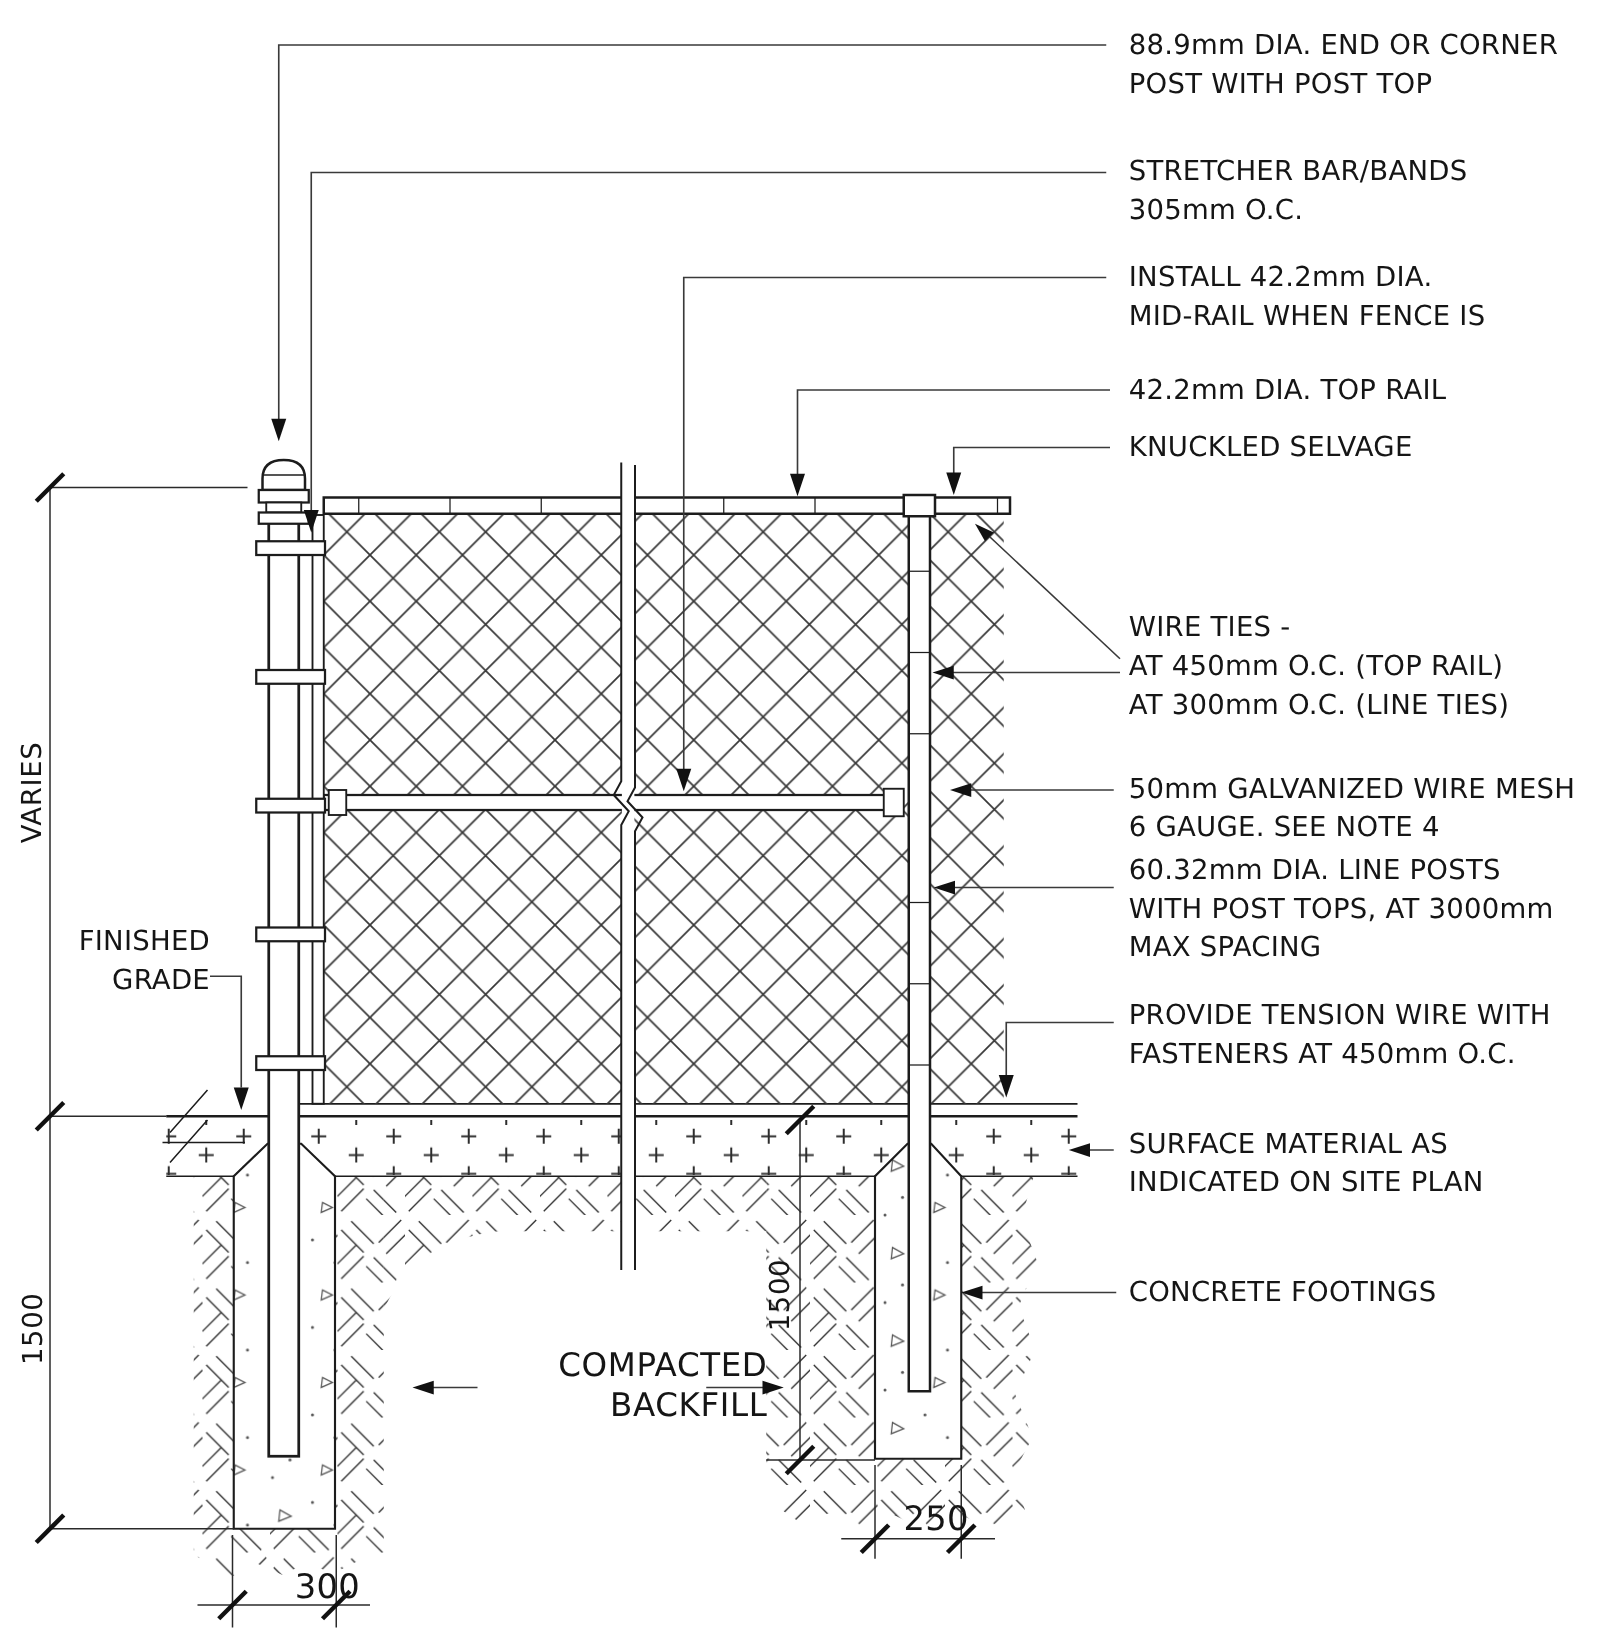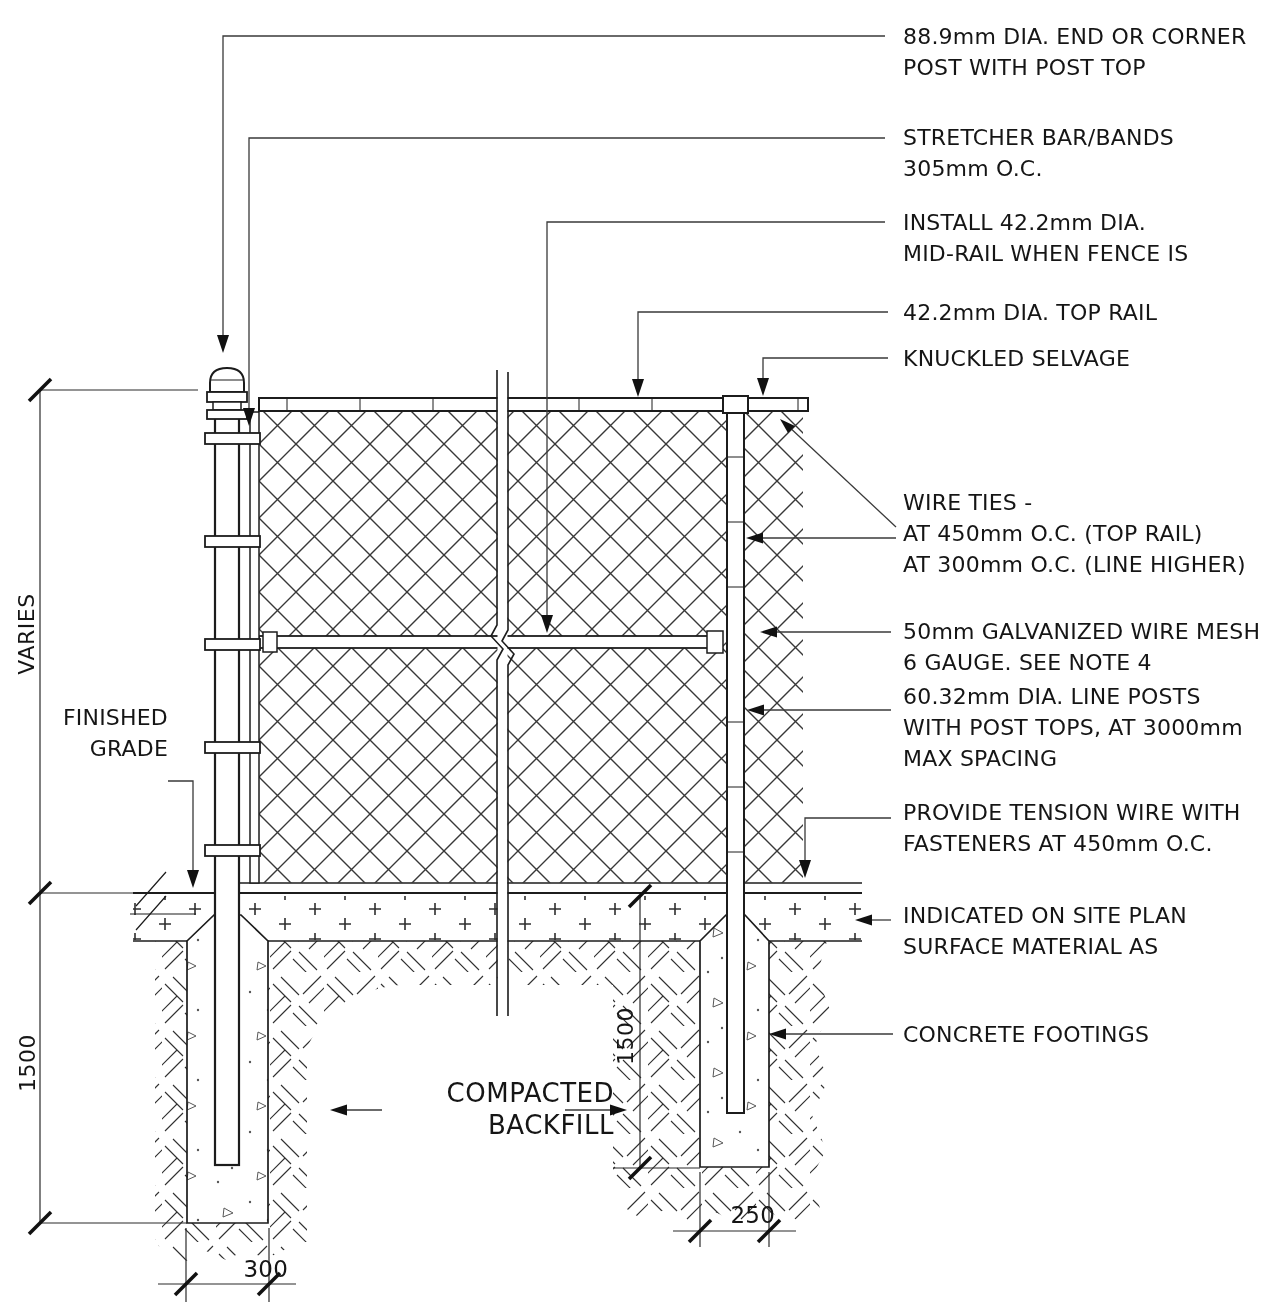--- a/index.html
+++ b/index.html
@@ -9,21 +9,21 @@
   }
   svg{position:absolute;left:0;top:0;}
   .txt{position:absolute;white-space:nowrap;font-size:22px;line-height:31px;letter-spacing:.2px;}
   .callout{left:903px;}
   .rot{position:absolute;width:0;height:0;}
   .rot span{position:absolute;display:block;white-space:nowrap;
             transform:translate(-50%,-50%) rotate(-90deg);font-size:22px;letter-spacing:.5px;}
   .ralign{text-align:right;}
   .center{text-align:right;}
   .bf{font-size:26px;line-height:32px;letter-spacing:.5px;}
-  .dimnum{font-size:23px;}
+  .dimnum{font-size:27px;}
 </style>
 </head>
 <body>
 
 <div id="stage">
 
 <svg width="1280" height="1308" viewBox="0 0 1280 1308">
   <defs>
     <pattern id="p-mesh" width="37" height="37" patternUnits="userSpaceOnUse">
       <path d="M0,0 L37,37 M37,0 L0,37" stroke="#383838" stroke-width="1.4" fill="none"></path>
@@ -224,44 +224,44 @@
 </div>
 <div class="txt callout" style="top:297px">
   <div>42.2mm DIA. TOP RAIL</div>
 </div>
 <div class="txt callout" style="top:343px">
   <div>KNUCKLED SELVAGE</div>
 </div>
 <div class="txt callout" style="top:487px">
   <div>WIRE TIES -</div>
   <div>AT 450mm O.C. (TOP RAIL)</div>
-  <div>AT 300mm O.C. (LINE HIGHER)</div>
+  <div>AT 300mm O.C. (LINE TIES)</div>
 </div>
 <div class="txt callout" style="top:616px">
   <div>50mm GALVANIZED WIRE MESH</div>
   <div>6 GAUGE. SEE NOTE 4</div>
 </div>
 <div class="txt callout" style="top:681px">
   <div>60.32mm DIA. LINE POSTS</div>
   <div>WITH POST TOPS, AT 3000mm</div>
   <div>MAX SPACING</div>
 </div>
 <div class="txt callout" style="top:797px">
   <div>PROVIDE TENSION WIRE WITH</div>
   <div>FASTENERS AT 450mm O.C.</div>
 </div>
 <div class="txt callout" style="top:900px">
+  <div>SURFACE MATERIAL AS</div>
   <div>INDICATED ON SITE PLAN</div>
-  <div>SURFACE MATERIAL AS</div>
 </div>
 <div class="txt callout" style="top:1019px">
   <div>CONCRETE FOOTINGS</div>
 </div>
 
-<div class="txt ralign" style="left:28px;top:702px;width:140px">
+<div class="txt ralign" style="left:28px;top:738px;width:140px">
   <div>FINISHED</div>
   <div>GRADE</div>
 </div>
 
 <div class="txt center bf" style="left:334px;top:1077px;width:280px">
   <div>COMPACTED</div>
   <div>BACKFILL</div>
 </div>
 
 <div class="rot" style="left:26px;top:634px">

